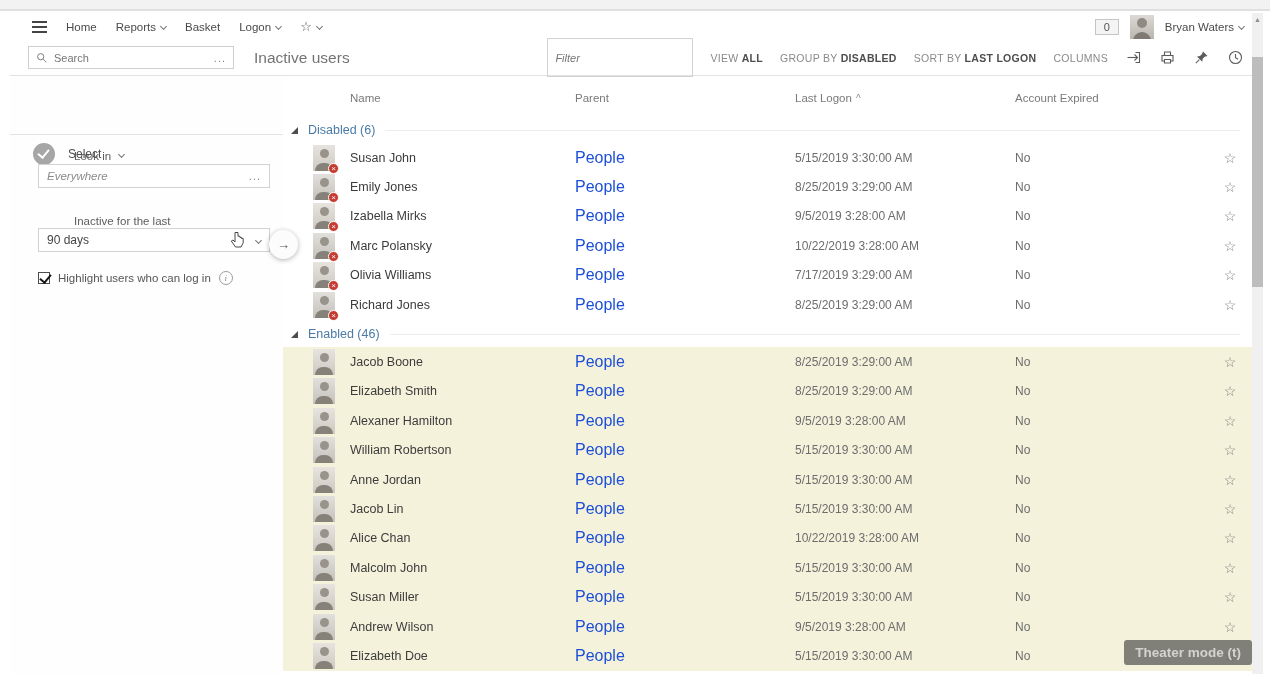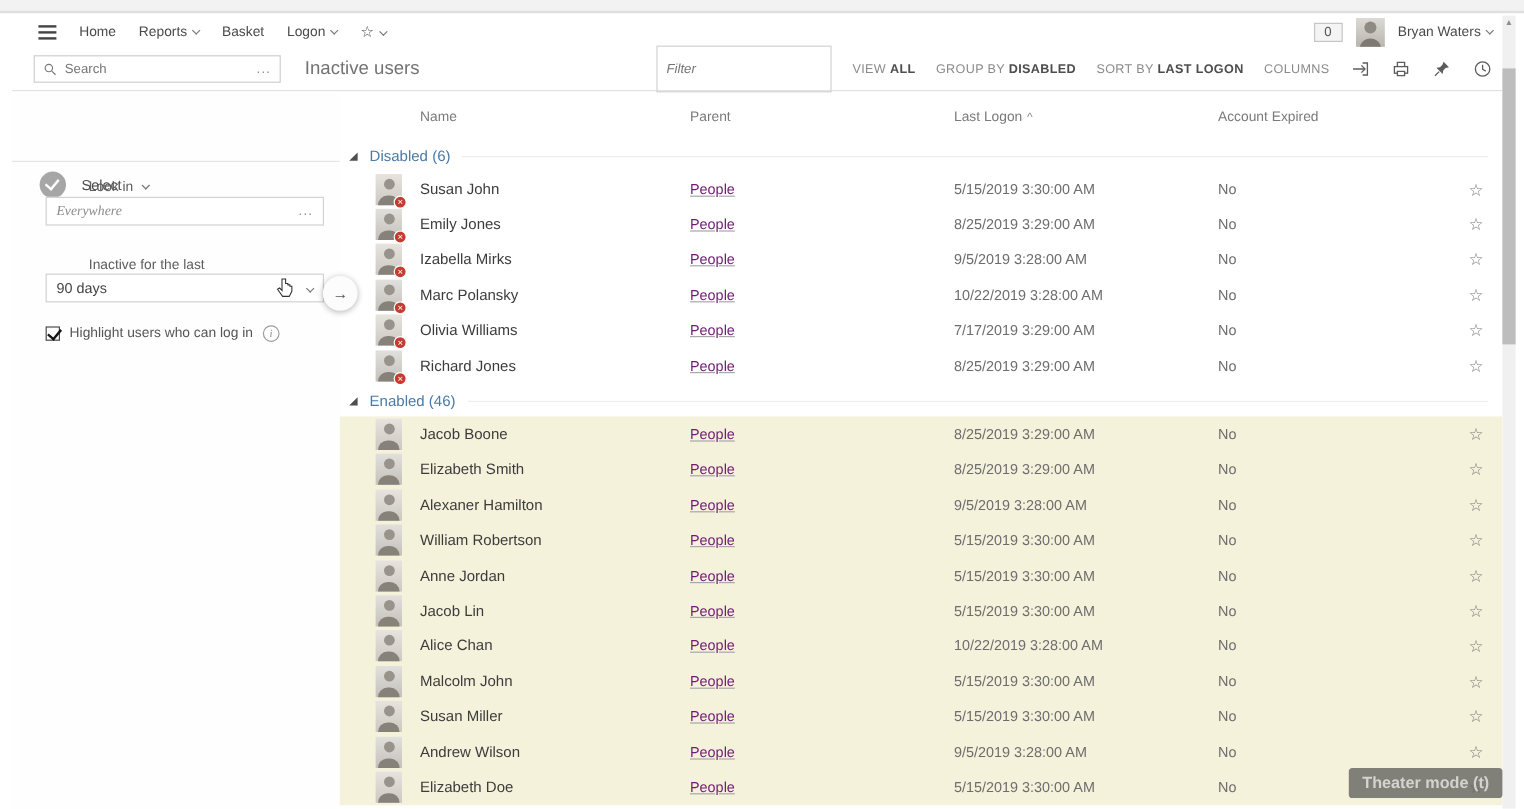--- a/index.html
+++ b/index.html
@@ -62,21 +62,21 @@
   .select-circle { width:22px; height:22px; border-radius:50%; background:#a6a6a6; position:relative; }
   .select-circle::after { content:''; position:absolute; left:7px; top:4px; width:5px; height:9px;
     border-right:2px solid #fff; border-bottom:2px solid #fff; transform:rotate(40deg); }
   .select-label { font-size:12px; color:#4c4c4c; }
   .sb-divider { position:absolute; top:57px; left:0; right:0; height:1px; background:#e4e4e4; }
   .sb-label { position:absolute; left:28px; font-size:11.5px; color:#5d5d5d;margin-left:36px; }
   .lbl-lookin { top:73px; }
   .sb-input { position:absolute; left:28px; width:232px; height:24px; border:1px solid #d2d2d2;
     display:flex; align-items:center; padding:0 8px; background:#fff; }
   .inp-lookin { top:87px; }
-  .sb-input .val-italic { flex:1; font-size:11.5px; font-style:italic; color:#8b8b8b;font-family:Liberation Serif, serif; }
+  .sb-input .val-italic { flex:1; font-size:11.5px; font-style:italic; color:#8b8b8b; }
   .lbl-inactive { top:138px; }
   .inp-period { top:151px; cursor:pointer; }
   .inp-period .val { flex:1; font-size:12px; color:#454545; }
   .cursor-hand { position:absolute; right:24px; top:2px; width:15px; height:18px; }
   .cb-row { position:absolute; top:194px; left:28px; display:flex; align-items:center; gap:8px; cursor:pointer; }
   .cb { width:12px; height:12px; border:1px solid #4c4c4c; background:#fff; position:relative; }
   .cb::after { content:''; position:absolute; left:2.5px; top:-1px; width:5px; height:9px;
     border-right:2px solid #161616; border-bottom:2px solid #161616; transform:rotate(40deg); }
   .cb-label { font-size:11.5px; color:#555; }
   .info-icon { width:14px; height:14px; border:1px solid #9d9d9d; border-radius:50%;
@@ -116,21 +116,21 @@
     background:linear-gradient(#e7e4df,#ccc8c1); }
   .avatar::before { content:''; position:absolute; top:4px; left:6.5px; width:9px; height:9px;
     border-radius:50%; background:#98938b; }
   .avatar::after { content:''; position:absolute; bottom:0; left:2px; width:18px; height:8px;
     border-radius:8px 8px 0 0; background:#878279; }
   .trow:nth-child(2n) .avatar { background:linear-gradient(#e2e0dc,#c4c1bb); }
   .badge { position:absolute; right:-4px; bottom:-3px; width:11px; height:11px;
     background:#c63b30; border:1px solid #fff; border-radius:50%; color:#fff; font-size:8px;
     line-height:9px; text-align:center; z-index:2; }
   .cname { font-size:12.5px; color:#3c3c3c; }
-  .plink { font-size:12px; color:#701a75; text-decoration:underline;
+  .plink { font-size:16px; color:#1d4ed8; 
     text-decoration-color:#a8a8a8; cursor:pointer; }
   .clogon, .cexp { font-size:12px; color:#6d6d6d; }
   .star { font-size:14px; color:#7e7e7e; cursor:pointer; text-align:center; }
 
   
   .scrollbar { position:absolute; left:1252px; top:13px; bottom:0; width:11px; background:#f0f0f1; }
   .sb-up { position:absolute; top:3px; left:0; width:11px; text-align:center; font-size:7px;
     color:#8d8d8d; cursor:pointer; }
   .sb-thumb { position:absolute; top:44px; left:0; width:11px; height:230px; background:#bdbdbe; cursor:pointer; }
 

